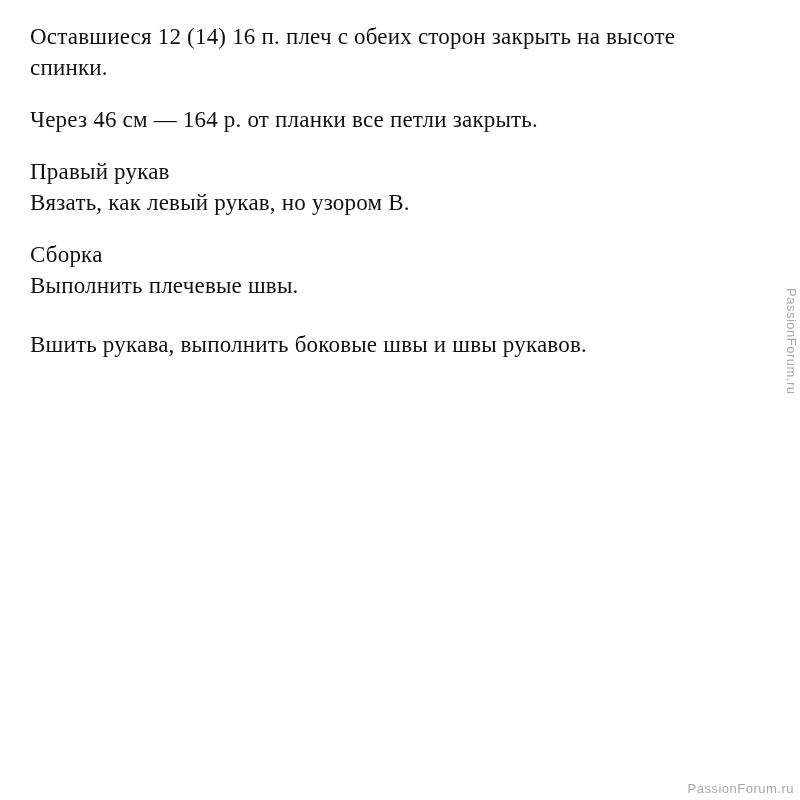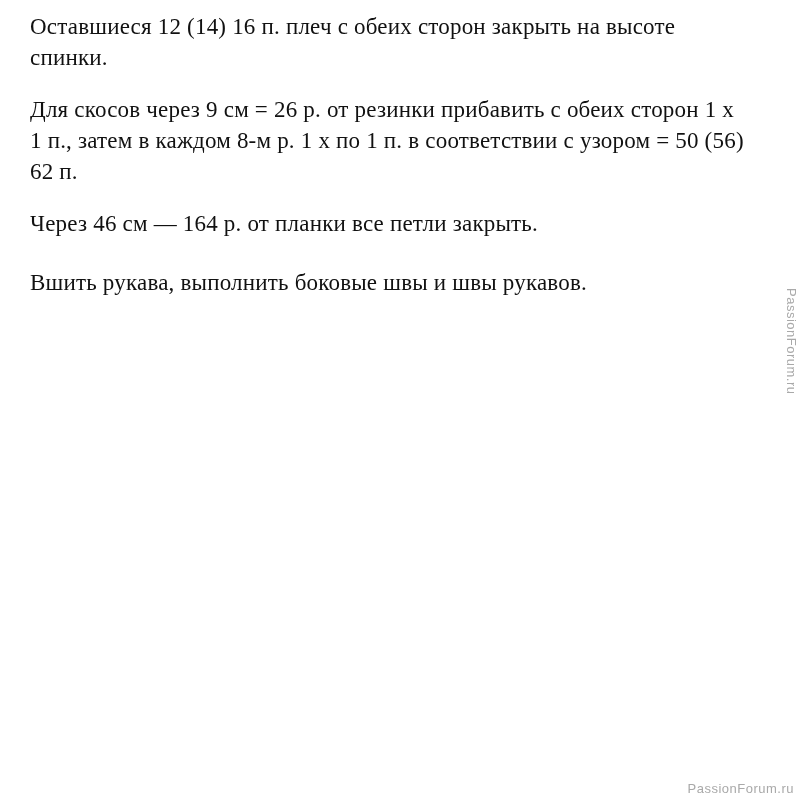--- a/index.html
+++ b/index.html
@@ -10,21 +10,21 @@
   body {
     width: 800px;
     height: 800px;
     position: relative;
     overflow: hidden;
     font-family: "Liberation Serif", "DejaVu Serif", serif;
     color: #111111;
   }
   .page {
     position: absolute;
-    top: 11px;
+    top: 21px;
     left: 30px;
     width: 716px;
   }
   .para {
     margin: 0 0 21px 0;
     font-size: 23px;
     line-height: 31px;
     white-space: pre-line;
     letter-spacing: 0.2px;
   }
@@ -52,19 +52,22 @@
     color: #a9a9a9;
     letter-spacing: 0.5px;
     user-select: none;
   }
 </style>
 </head>
 <body>
 
 <div class="page">
   <p class="para">Оставшиеся 12 (14) 16 п. плеч с обеих сторон закрыть на высоте спинки.</p>
-  <p class="para">Для скосов через 9 см = 26 р. от резинки прибавить с обеих сторон 1 х 1 п., затем в каждом 8-м р. 1 х по 1 п. в соответствии с узором = 50 (56) 62 п.</p>
   <p class="para">Через 46 см — 164 р. от планки все петли закрыть.</p>
+  <p class="para">Правый рукав
+Вязать, как левый рукав, но узором В.</p>
+  <p class="para">Сборка
+Выполнить плечевые швы.</p>
   <p class="para">Вшить рукава, выполнить боковые швы и швы рукавов.</p>
 </div>
 
 <div class="watermark-vertical">PassionForum.ru</div>
 <div class="watermark-bottom">PassionForum.ru</div>
 
 </body></html>

